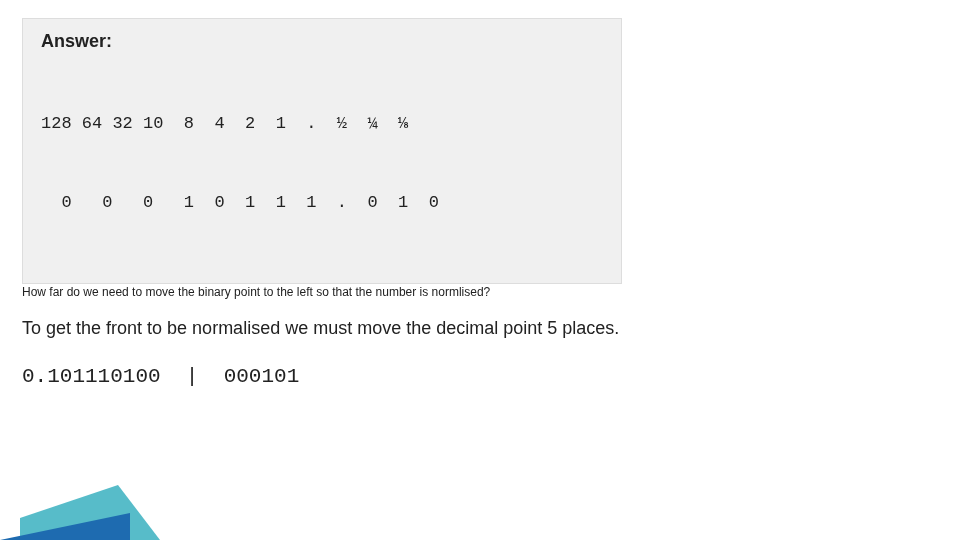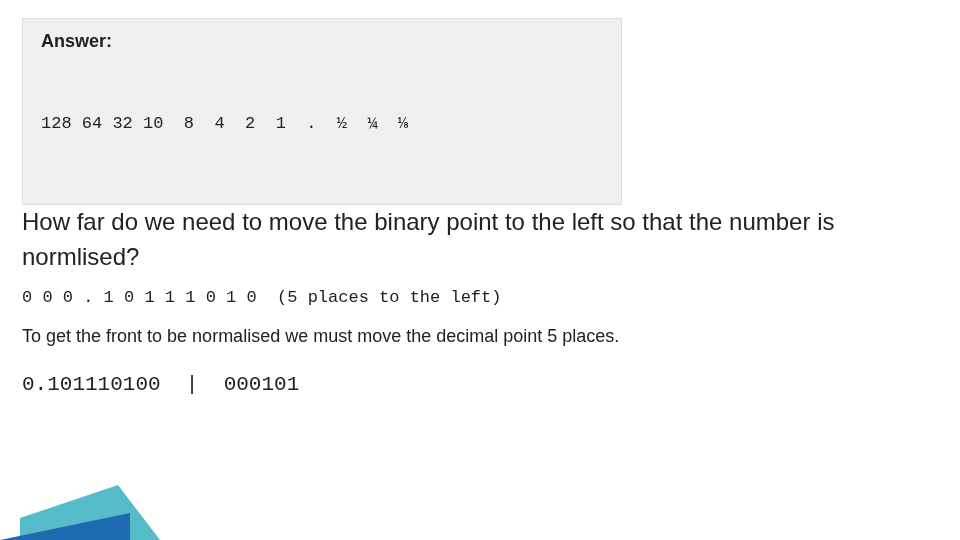--- a/index.html
+++ b/index.html
@@ -47,21 +47,21 @@
     }
 
     .monospace-block {
       font-family: 'Courier New', Courier, monospace;
       font-size: 17px;
       line-height: 1.55;
       white-space: pre;
     }
 
     .question-text {
-      font-size: 24px;
+      font-size: 12px;
       line-height: 1.45;
       margin-bottom: 14px;
     }
 
     .code-line {
       font-family: 'Courier New', Courier, monospace;
       font-size: 17px;
       margin-bottom: 16px;
       white-space: pre;
     }
@@ -111,28 +111,28 @@
 </head>
 <body>
 
 <div class="page-container">
 
 
   <div class="answer-box">
     <div class="answer-label">Answer:</div>
     <div class="monospace-block">
       <div>128 64 32 10  8  4  2  1  .  ½  ¼  ⅛</div>
+      <div>  0   0   0   1  0  1  1  1  .  0  1  0</div>
     </div>
   </div>
 
   <div class="question-text">
     <span>How far do we need to move the binary point to the left so that the number is normlised?</span>
   </div>
 
-  <div class="code-line">0 0 0 . 1 0 1 1 1 0 1 0  (5 places to the left)</div>
 
   <div class="explanation-text">To get the front to be normalised we must move the decimal point 5 places.</div>
 
   <div class="result-line">0.101110100  |  000101</div>
 
   <div class="bottom-decoration">
     <div class="deco-teal"></div>
     <div class="deco-blue"></div>
   </div>
 

